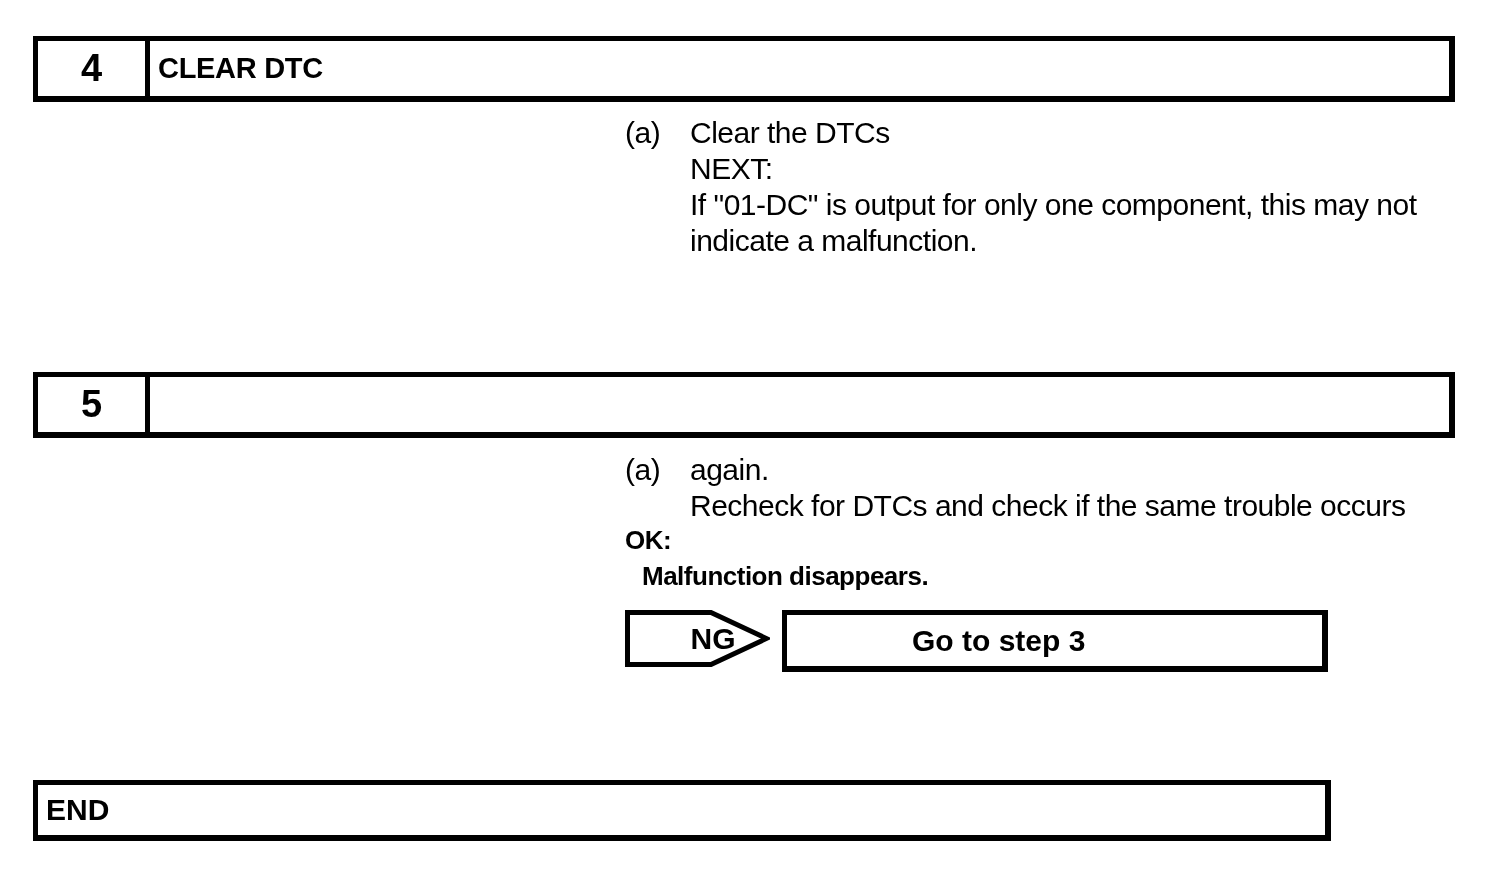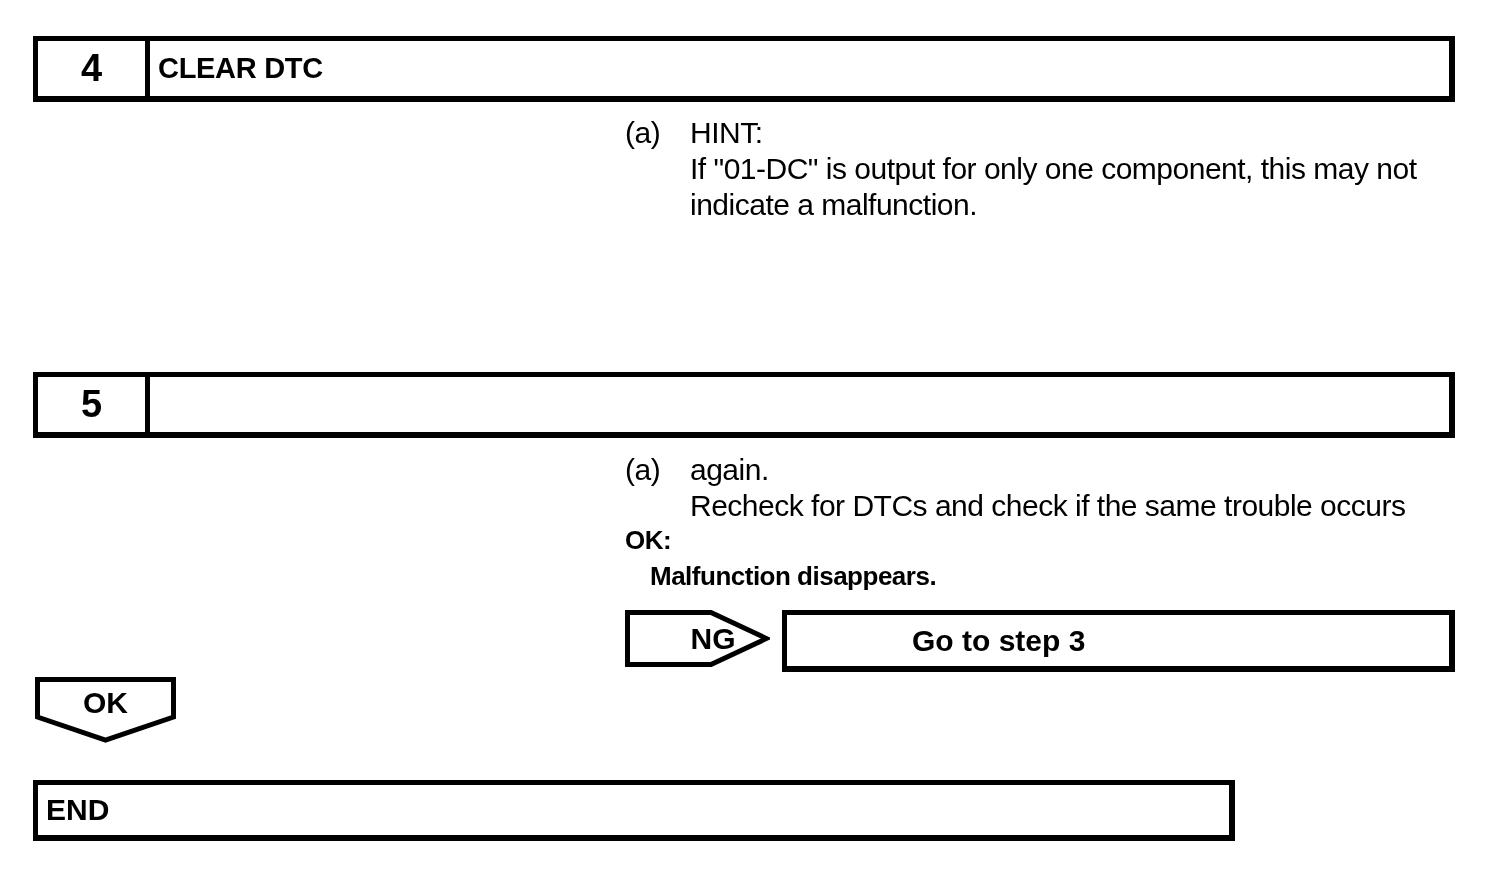--- a/index.html
+++ b/index.html
@@ -32,64 +32,65 @@
     font-size:30px; line-height:36px; letter-spacing:-0.5px;
   }
   .instr-marker { width:65px; flex:none; }
   .instr-lines .line { white-space:nowrap; }
 
   
   .note {
     position:absolute; left:625px; font-size:26px; line-height:36px;
     font-weight:bold; letter-spacing:-0.5px;
   }
-  .note .indent { margin-left:25px; white-space:nowrap; }
+  .note .indent { margin-left:17px; white-space:nowrap; }
 
   
   .pent-down { position:absolute; width:141px; height:66px; }
   .pent-right { position:absolute; left:625px; top:610px; width:145px; height:57px; }
   .pent-down svg, .pent-right svg { display:block; }
   polygon { fill:#ffffff; stroke:#000000; stroke-width:5; stroke-linejoin:miter; }
   .pent-lbl {
     position:absolute; font-size:30px; line-height:30px; font-weight:bold;
     text-align:center;
   }
   .pent-down .pent-lbl { top:11px; left:0; right:0; }
   .pent-right .pent-lbl { top:14px; left:0; width:88px;padding-left:44px; }
 
   
   .result-box {
-    position:absolute; left:782px; top:610px; width:673px; height:62px;
+    position:absolute; left:782px; top:610px; width:546px; height:62px;
     border:solid #000; border-width:5px 6px 6px 5px; box-sizing:border-box;
     display:flex; align-items:center; padding-left:125px;
     font-size:30px; font-weight:bold; white-space:nowrap;
   }
 
   
   .end-box {
-    position:absolute; left:33px; top:780px; width:1202px; height:61px;
+    position:absolute; left:33px; top:780px; width:1298px; height:61px;
     border:solid #000; border-width:5px 6px 6px 5px; box-sizing:border-box;
     display:flex; align-items:center; padding-left:8px;
     font-size:30px; font-weight:bold;
   }
 </style>
 </head>
 <body>
 
 <div class="page">
 
   <div class="step-box" style="top:36px">
     <div class="step-num">4</div>
     <div class="step-title">CLEAR DTC</div>
   </div>
 
   <div class="instr" style="top:115px">
     <div class="instr-marker">(a)</div>
     <div class="instr-lines">
-      <div class="line">HINT:</div>
+      <div class="line">Clear the DTCs</div>
+      <div class="line">NEXT:</div>
       <div class="line">If "01-DC" is output for only one component, this may not</div>
       <div class="line">indicate a malfunction.</div>
     </div>
   </div>
 
 
   <div class="step-box" style="top:372px">
     <div class="step-num">5</div>
   </div>
 
@@ -110,24 +111,18 @@
     <svg width="145" height="57" viewBox="0 0 145 57">
       <polygon points="2.5,2.5 86,2.5 141.5,28.5 86,54.5 2.5,54.5"></polygon>
     </svg>
     <span class="pent-lbl">NG</span>
   </div>
 
   <div class="result-box">
     <span>Go to step 3</span>
   </div>
 
-  <div class="pent-down" style="left:35px; top:677px">
-    <svg width="141" height="66" viewBox="0 0 141 66">
-      <polygon points="2.5,2.5 138.5,2.5 138.5,40 70.5,63 2.5,40"></polygon>
-    </svg>
-    <span class="pent-lbl">OK</span>
-  </div>
 
   <div class="end-box">
     <span>END</span>
   </div>
 
 </div>
 
 </body></html>

